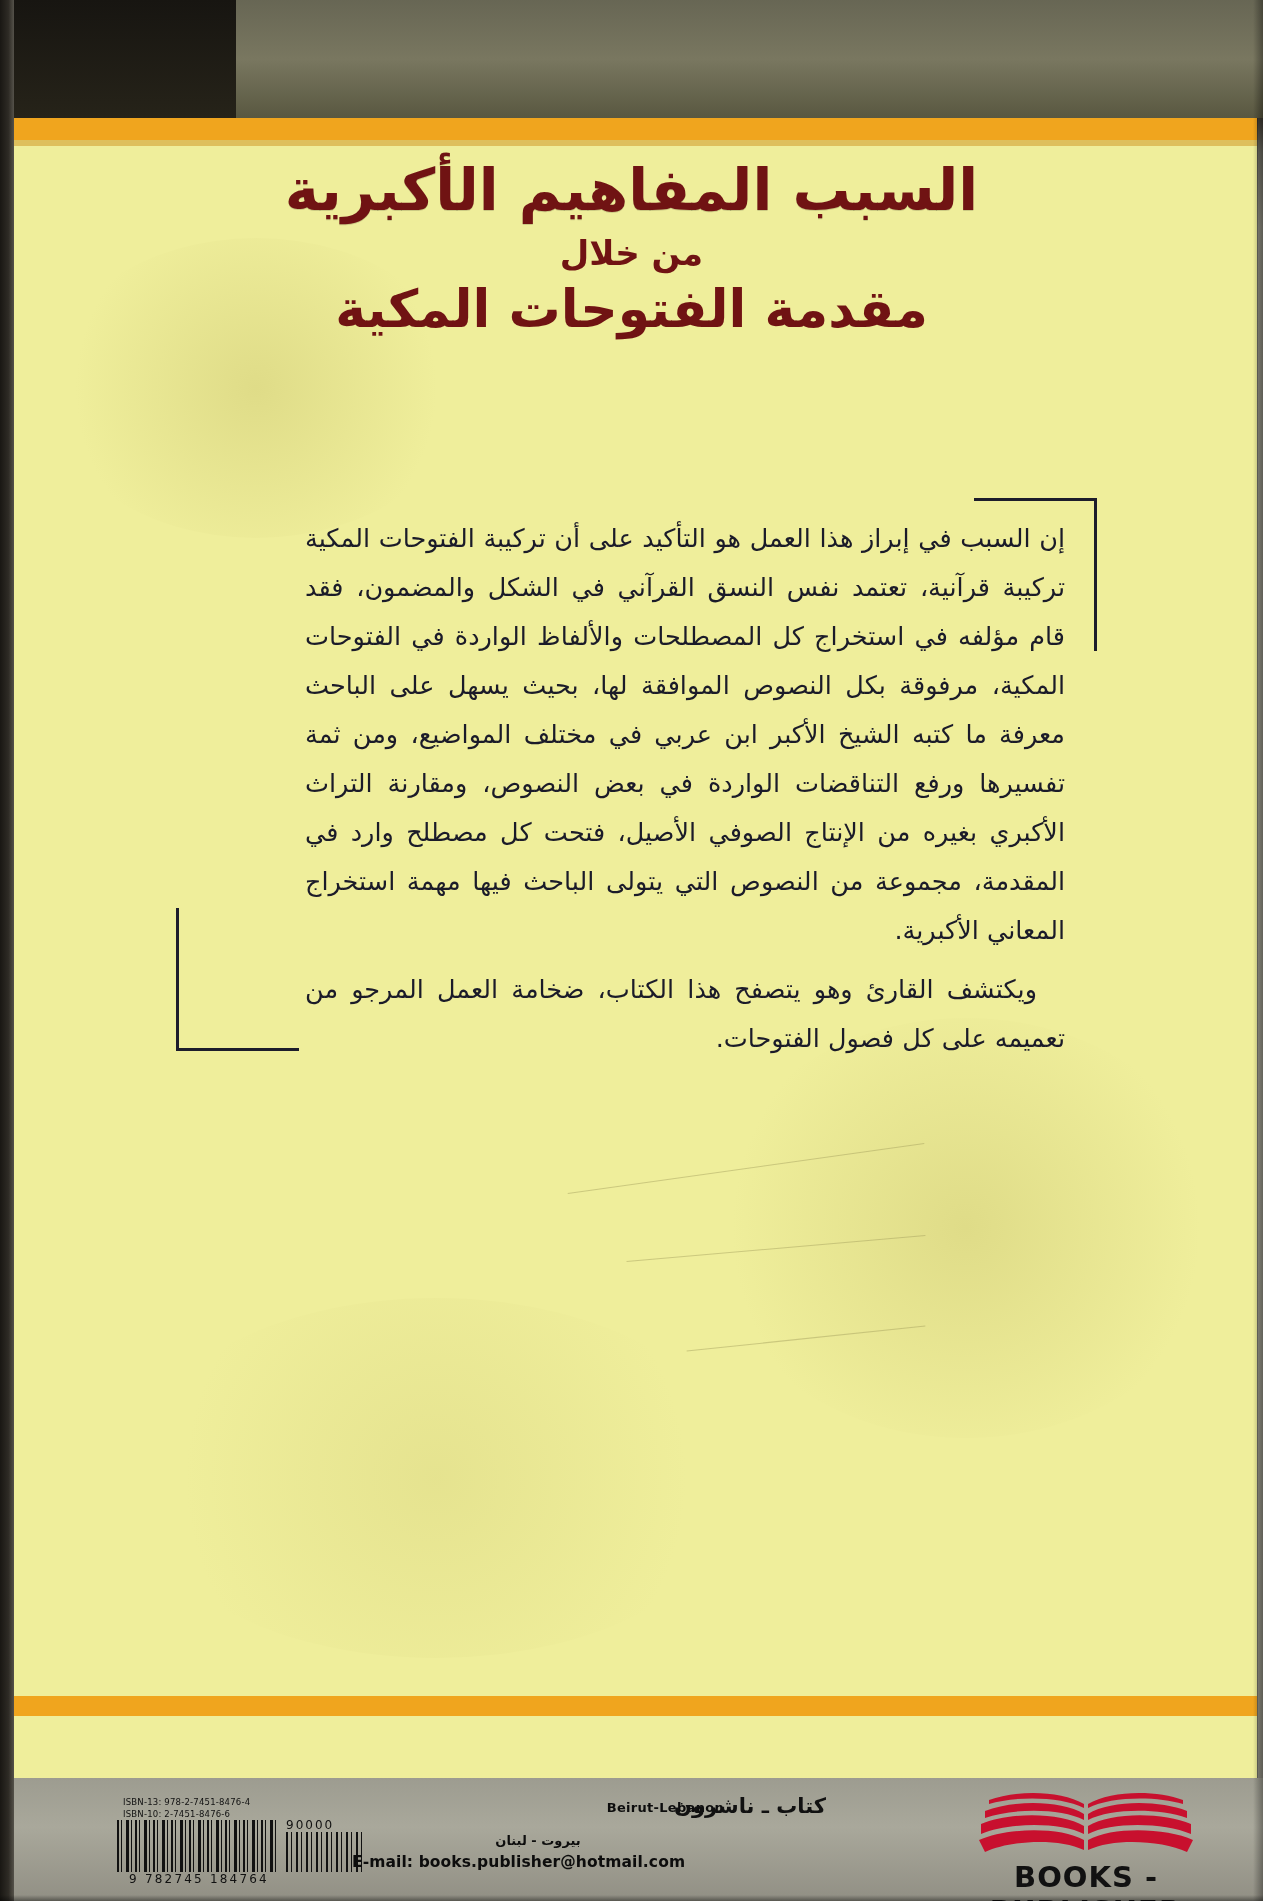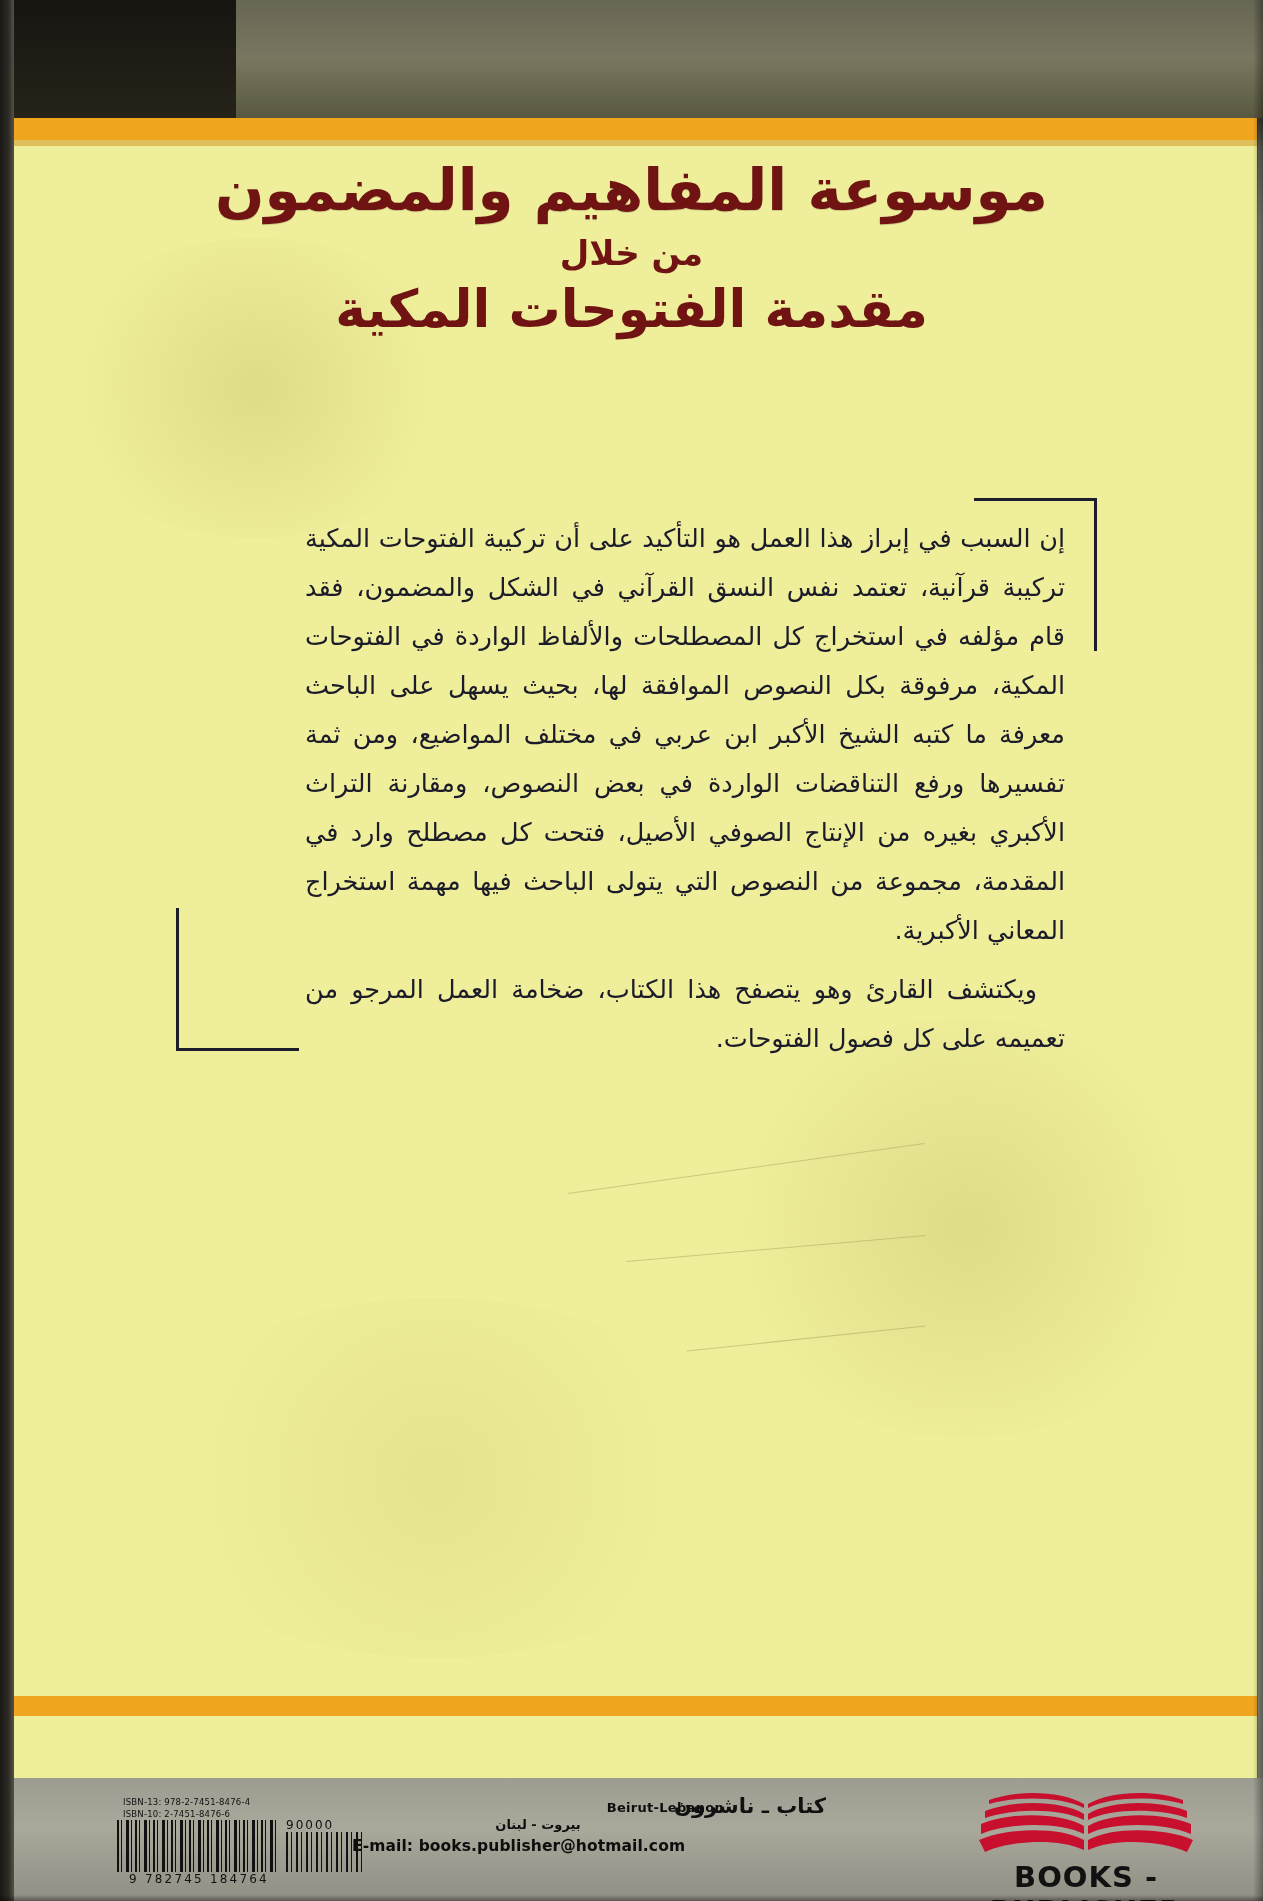--- a/index.html
+++ b/index.html
@@ -286,21 +286,21 @@
     font-size: 13px;
     font-weight: 700;
     text-align: right;
     letter-spacing: .3px;
   }
   .pub-city-ar {
     font-size: 13px;
     font-weight: 700;
     text-align: center;
     direction: rtl;
-    margin-top: 2px;
+    margin-top: 18px;
   }
   .pub-tel, .pub-mail {
     font-size: 15.5px;
     font-weight: 700;
     margin-top: 5px;
     letter-spacing: .1px;
   }
 
   .pub-ar-logo {
     position: absolute;
@@ -361,21 +361,21 @@
     <div class="rule-top-2"></div>
 
     <div class="blotch" style="left:40px;top:120px;width:420px;height:300px;"></div>
     <div class="blotch" style="left:700px;top:900px;width:520px;height:420px;"></div>
     <div class="blotch" style="left:120px;top:1180px;width:620px;height:360px;opacity:.6;"></div>
     <div class="crease" style="left:560px;top:1050px;width:360px;height:1px;transform:rotate(-8deg);"></div>
     <div class="crease" style="left:620px;top:1130px;width:300px;height:1px;transform:rotate(-5deg);"></div>
     <div class="crease" style="left:680px;top:1220px;width:240px;height:1px;transform:rotate(-6deg);"></div>
 
     <div class="title-block">
-      <div class="title-line1">موسوعة المفاهيم والمضمون</div>
+      <div class="title-line1">السبب المفاهيم الأكبرية</div>
       <div class="title-line2">من خلال</div>
       <div class="title-line3">مقدمة الفتوحات المكية</div>
     </div>
 
     <div class="bracket-tr"></div>
     <div class="bracket-bl"></div>
 
     <div class="blurb">
       <p>إن السبب في إبراز هذا العمل هو التأكيد على أن تركيبة الفتوحات المكية تركيبة قرآنية، تعتمد نفس النسق القرآني في الشكل والمضمون، فقد قام مؤلفه في استخراج كل المصطلحات والألفاظ الواردة في الفتوحات المكية، مرفوقة بكل النصوص الموافقة لها، بحيث يسهل على الباحث معرفة ما كتبه الشيخ الأكبر ابن عربي في مختلف المواضيع، ومن ثمة تفسيرها ورفع التناقضات الواردة في بعض النصوص، ومقارنة التراث الأكبري بغيره من الإنتاج الصوفي الأصيل، فتحت كل مصطلح وارد في المقدمة، مجموعة من النصوص التي يتولى الباحث فيها مهمة استخراج المعاني الأكبرية.</p>
       <p>ويكتشف القارئ وهو يتصفح هذا الكتاب، ضخامة العمل المرجو من تعميمه على كل فصول الفتوحات.</p>

